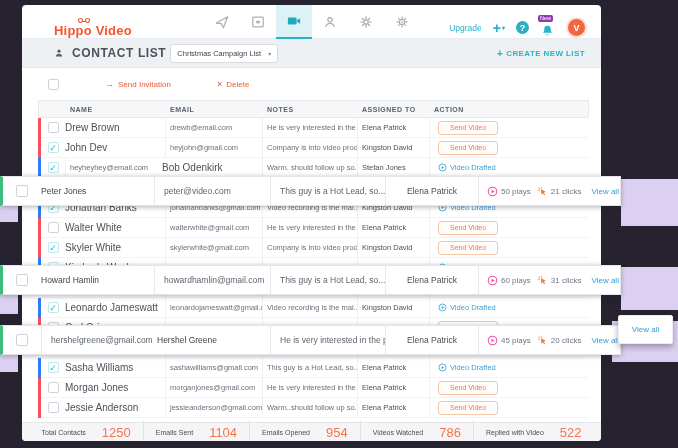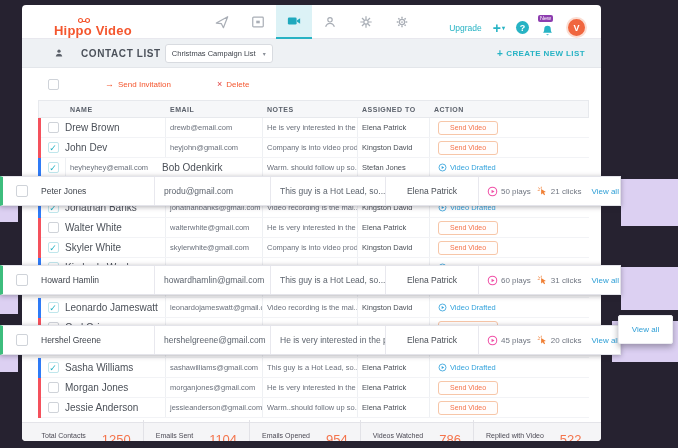--- a/index.html
+++ b/index.html
@@ -26,21 +26,21 @@
     display:flex; align-items:center; justify-content:center; cursor:pointer; }
   .bellwrap { position:relative; width:15px; height:18px; cursor:pointer; }
   .bellwrap svg { position:absolute; bottom:0; left:1px; width:13px; height:13px; color:#27b3c4; }
   .badge-new { position:absolute; top:-4px; left:-2px; background:#8d3daf; color:#fff; font-size:5.5px;
     padding:1px 2px; border-radius:2px; line-height:1; }
   .avatar { width:21px; height:21px; border-radius:50%; background:#f0663f; color:#fff; font-size:9px; font-weight:bold;
     display:flex; align-items:center; justify-content:center; border:2px solid #fbded4; cursor:pointer; }
 
   
   .subheader { height:29px; background:#eef1f4; border-bottom:1px solid #e3e6ea; display:flex; align-items:center; padding:0 16px 0 32px; flex:none; }
-  .list-title { display:flex; align-items:center; gap:17px; color:#4c525b; font-size:10px; font-weight:bold; letter-spacing:.6px;justify-content:center; }
+  .list-title { display:flex; align-items:center; gap:8px; color:#4c525b; font-size:12px; font-weight:bold; letter-spacing:.6px;justify-content:center; }
   .list-title svg { width:10px; height:10px; color:#5a6069; }
   .list-select { margin-left:4px; width:108px; height:19px; background:#fff; border:1px solid #d8dbe0; border-radius:3px;
     font-size:7.5px; color:#3f444c; display:flex; align-items:center; padding:0 6px; cursor:pointer; }
   .list-select .caret { margin-left:auto; color:#8a8f98; font-size:6px; }
   .create-new { margin-left:auto; color:#27b3c4; font-size:8px; font-weight:bold; letter-spacing:.4px; cursor:pointer; display:flex; gap:3px; align-items:center; }
   .create-new .plus { font-size:10px; }
 
   
   .toolbar { height:32px; background:#fff; display:flex; align-items:center; padding-left:26px; gap:14px; flex:none; }
   .cb { width:11px; height:11px; border:1px solid #cfd3d9; border-radius:2px; background:#fff; display:inline-flex;
@@ -66,21 +66,21 @@
   .c-assigned { width:72px; flex:none; font-size:7.5px; color:#4b5058; border-left:1px solid #eef0f3; padding-left:4px; }
   .c-action { flex:1; border-left:1px solid #eef0f3; padding-left:8px; }
   .send-btn { background:#fffdfc; border:1px solid #f7c6a8; color:#f4744c; font-size:7px; border-radius:3px;
     padding:2.5px 11px; cursor:pointer; font-family:inherit; }
   .drafted { display:flex; align-items:center; gap:3px; color:#35a3dc; font-size:7.5px; }
   .drafted svg { width:9px; height:9px; }
 
   
   .statsbar { margin-top:auto; height:19px; background:#f5f5f7; border-top:1px solid #e4e4e9; display:flex;
     align-items:center; justify-content:center; flex:none; }
-  .stat { display:flex; align-items:flex-start; gap:16px; padding:12px 12px; border-right:1px solid #e2e2e7; height:15px; }
+  .stat { display:flex; align-items:center; gap:16px; padding:12px 12px; border-right:1px solid #e2e2e7; height:15px; }
   .stat:last-child { border-right:none; }
   .s-label { font-size:7px; color:#4c4a55; }
   .s-value { font-size:13px; color:#f4744c; }
 
   
   .lav { position:absolute; background:#dcd0f2; z-index:1; }
 
   
   .overlay-row { position:absolute; left:0; width:621px; height:30px; background:#fff; z-index:2;
     border:1px solid #e4e4ea; border-left:3px solid #3dbd7d; display:flex; align-items:center;
@@ -472,21 +472,21 @@
       <div class="lav" style="left: 0px; top: 198px; width: 18px; height: 24px;"></div>
       <div class="lav" style="left: 621px; top: 267px; width: 57px; height: 43px;"></div>
       <div class="lav" style="left: 0px; top: 288px; width: 18px; height: 26px;"></div>
       <div class="lav" style="left: 612px; top: 321px; width: 66px; height: 41px;"></div>
       <div class="lav" style="left: 0px; top: 350px; width: 18px; height: 22px;"></div>
       <div class="overlay-row" style="top: 176px;">
     <span class="o-cell o-cb">
           <span class="cb"></span>
         </span>
     <span class="o-cell o-name">Peter Jones</span>
-    <span class="o-cell o-email">produ@gmail.com</span>
+    <span class="o-cell o-email">peter@video.com</span>
     <span class="o-cell o-notes">This guy is a Hot Lead, so...</span>
     <span class="o-cell o-assigned">Elena Patrick</span>
     <span class="o-cell o-stats">
       <span class="grp">
         <svg class="ic-plays" viewBox="0 0 16 16">
               <circle cx="8" cy="8" r="6.2" fill="none" stroke="currentColor" stroke-width="1.5"></circle>
               <path d="M6.6 5.4v5.2L11 8z" fill="currentColor"></path>
             </svg>
         <span class="t-plays">50 plays</span>
       </span>
@@ -531,22 +531,22 @@
             </svg>
         <span class="t-clicks">31 clicks</span>
       </span>
       <span class="o-viewall">View all</span>
     </span>
   </div>
       <div class="overlay-row" style="top: 325px;">
     <span class="o-cell o-cb">
           <span class="cb"></span>
         </span>
+    <span class="o-cell o-email">hershelgreene@gmail.com</span>
     <span class="o-cell o-name">Hershel Greene</span>
-    <span class="o-cell o-email">hershelgreene@gmail.com</span>
     <span class="o-cell o-notes">He is very interested in the prod...</span>
     <span class="o-cell o-assigned">Elena Patrick</span>
     <span class="o-cell o-stats">
       <span class="grp">
         <svg class="ic-plays" viewBox="0 0 16 16">
               <circle cx="8" cy="8" r="6.2" fill="none" stroke="currentColor" stroke-width="1.5"></circle>
               <path d="M6.6 5.4v5.2L11 8z" fill="currentColor"></path>
             </svg>
         <span class="t-plays">45 plays</span>
       </span>

